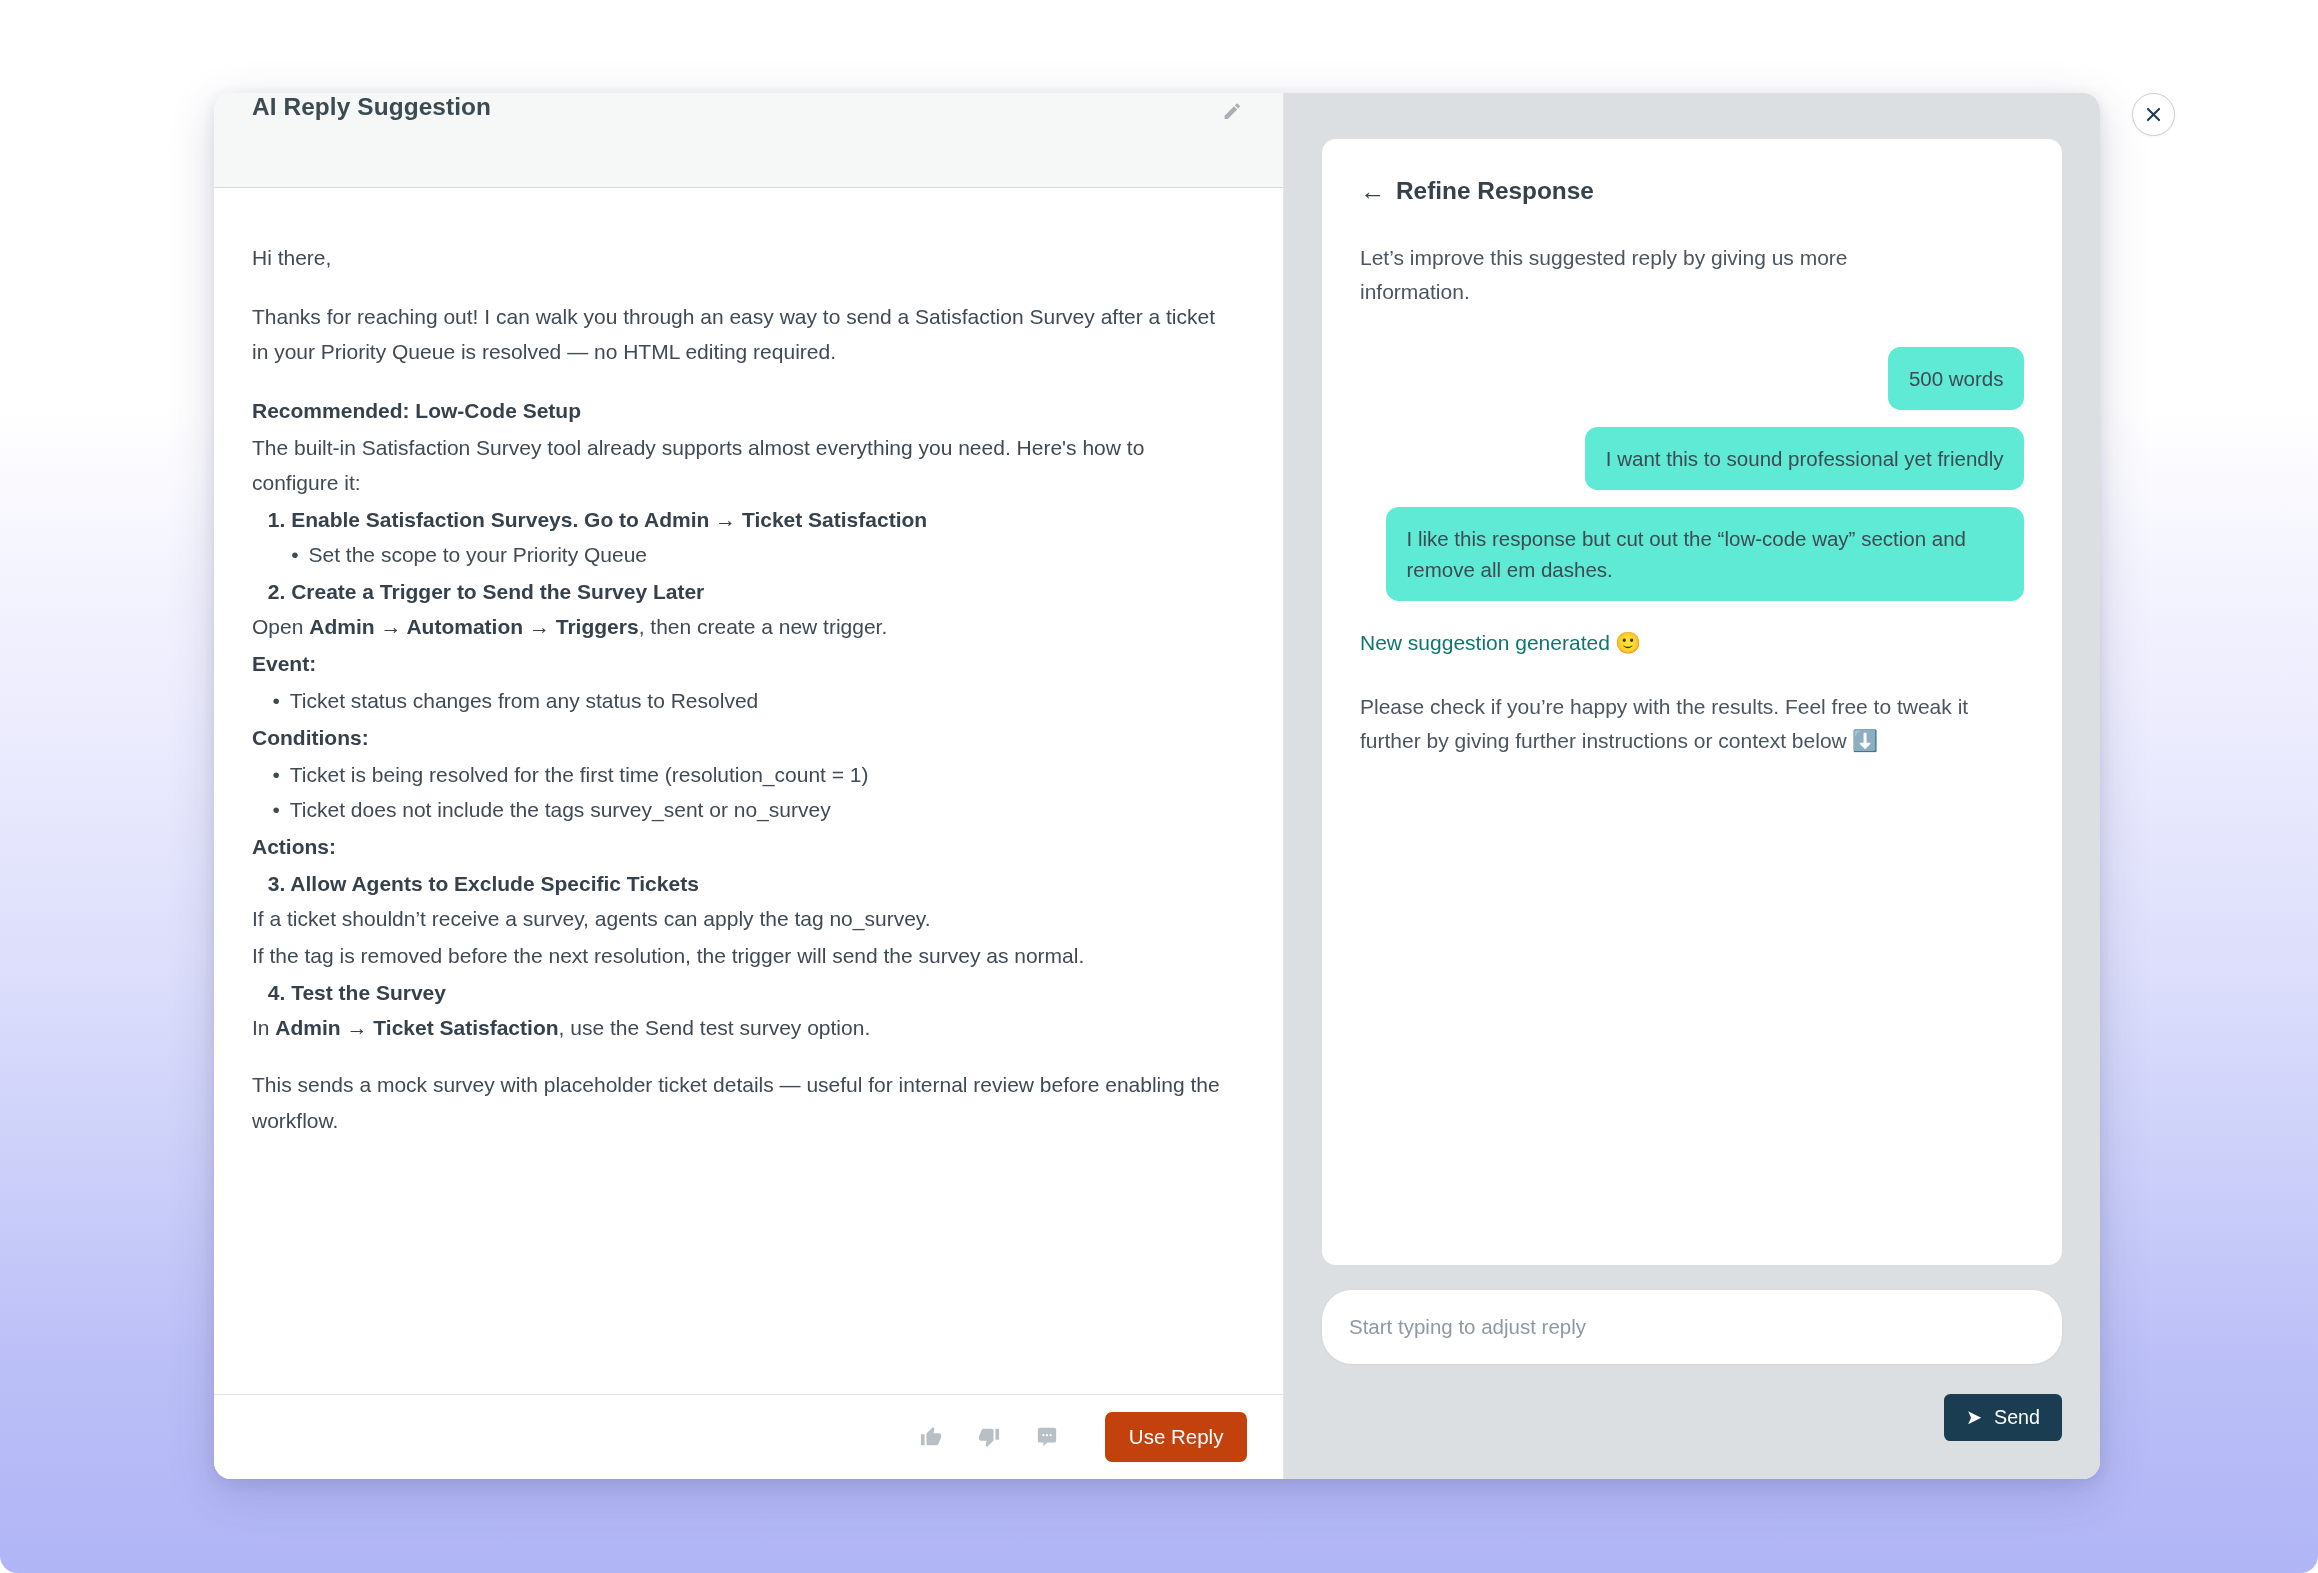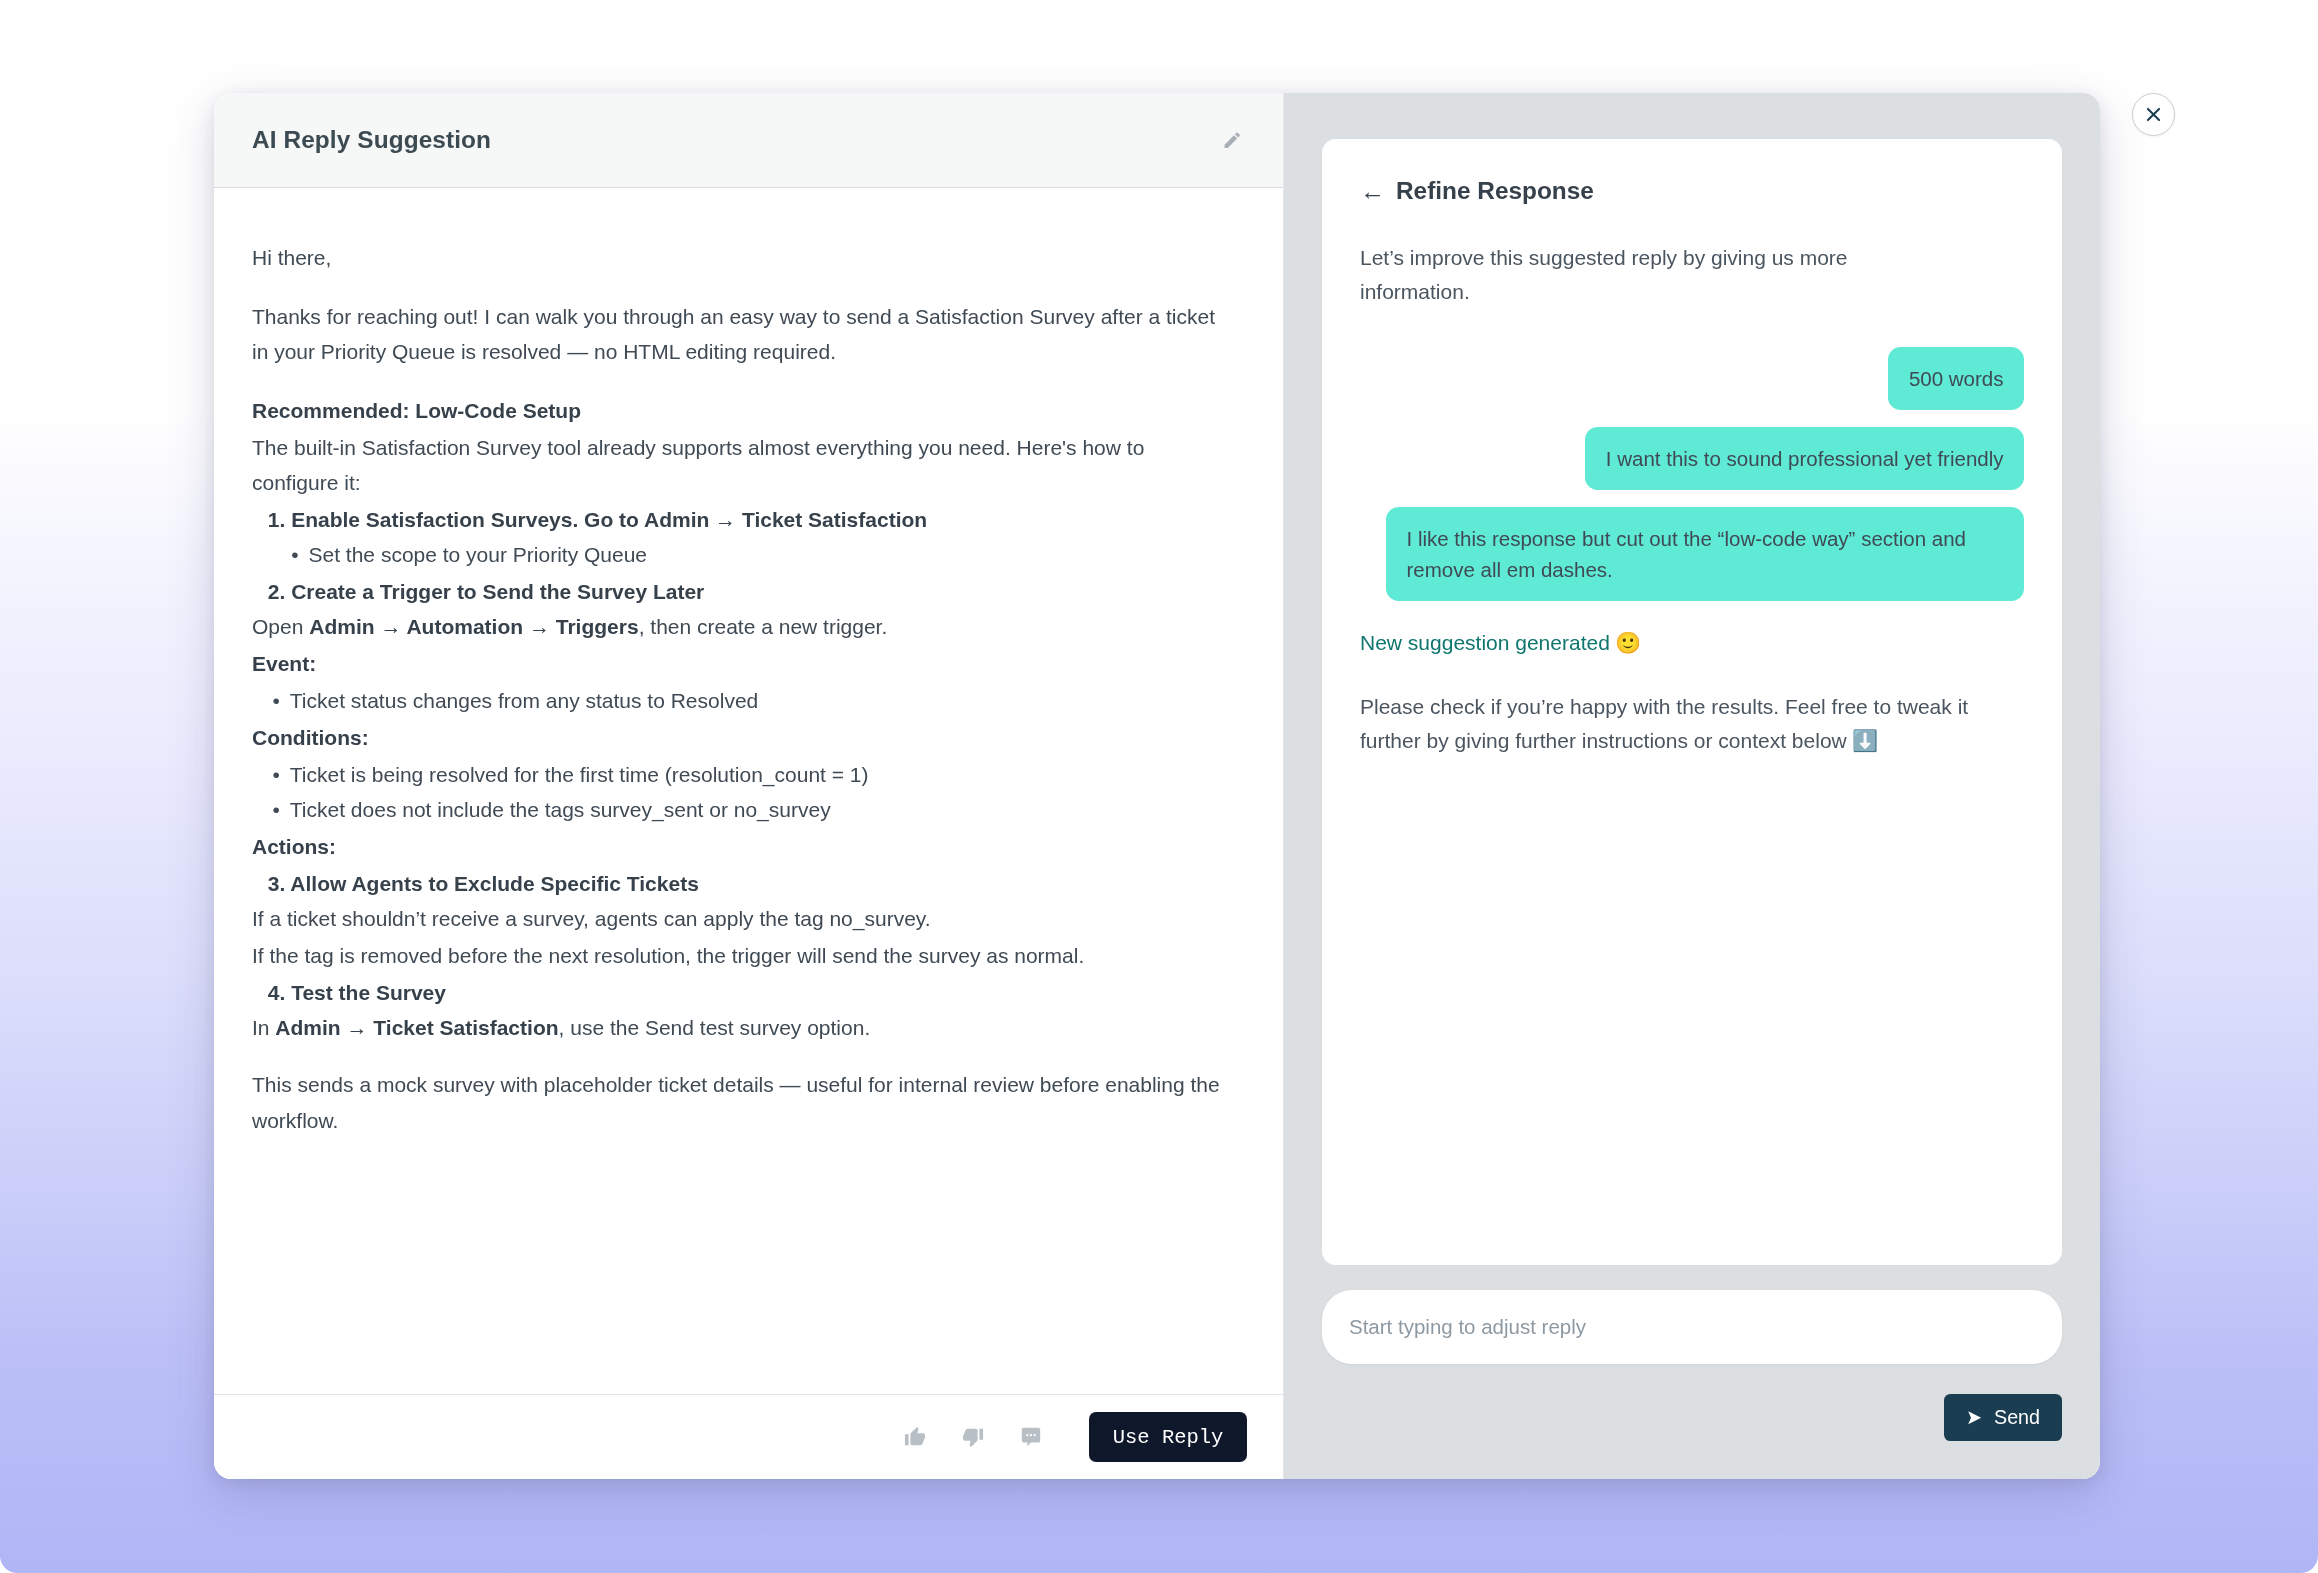--- a/index.html
+++ b/index.html
@@ -51,21 +51,20 @@
     flex-direction: column;
     border-right: 0.8px solid #e3e6e8;
   }
 
   #left-header {
     height: 95px;
     flex: 0 0 95px;
     background: #f6f7f7;
     border-bottom: 0.8px solid #d6dade;
     display: flex;
-    align-items: center;
     justify-content: space-between;
     padding: 0 33px 0 38px;
   }
   #left-header .title {
     font-size: 24.4px;
     font-weight: 700;
     color: #3c4a52;
     letter-spacing: 0.1px;
   }
   .edit-icon-btn {
@@ -132,26 +131,26 @@
     padding: 0 36px 0 0;
     gap: 25px;
     background: #ffffff;
   }
   .feedback-btn {
     width: 33px; height: 33px;
     display: flex; align-items: center; justify-content: center;
     background: none; border: none; cursor: pointer;
   }
   #use-reply-btn {
-    background: #0f172a;
+    background: #c2410c;
     color: #ffffff;
     border: none;
     border-radius: 7px;
     font-size: 20.5px;
-    font-family: Liberation Mono, monospace;
+    font-family: Liberation Sans, sans-serif;
     padding: 13.4px 23.6px;
     cursor: pointer;
     margin-left: 17px;
   }
 
   
   #right-panel {
     flex: 1 1 auto;
     background: #dcdfe2;
     display: flex;

